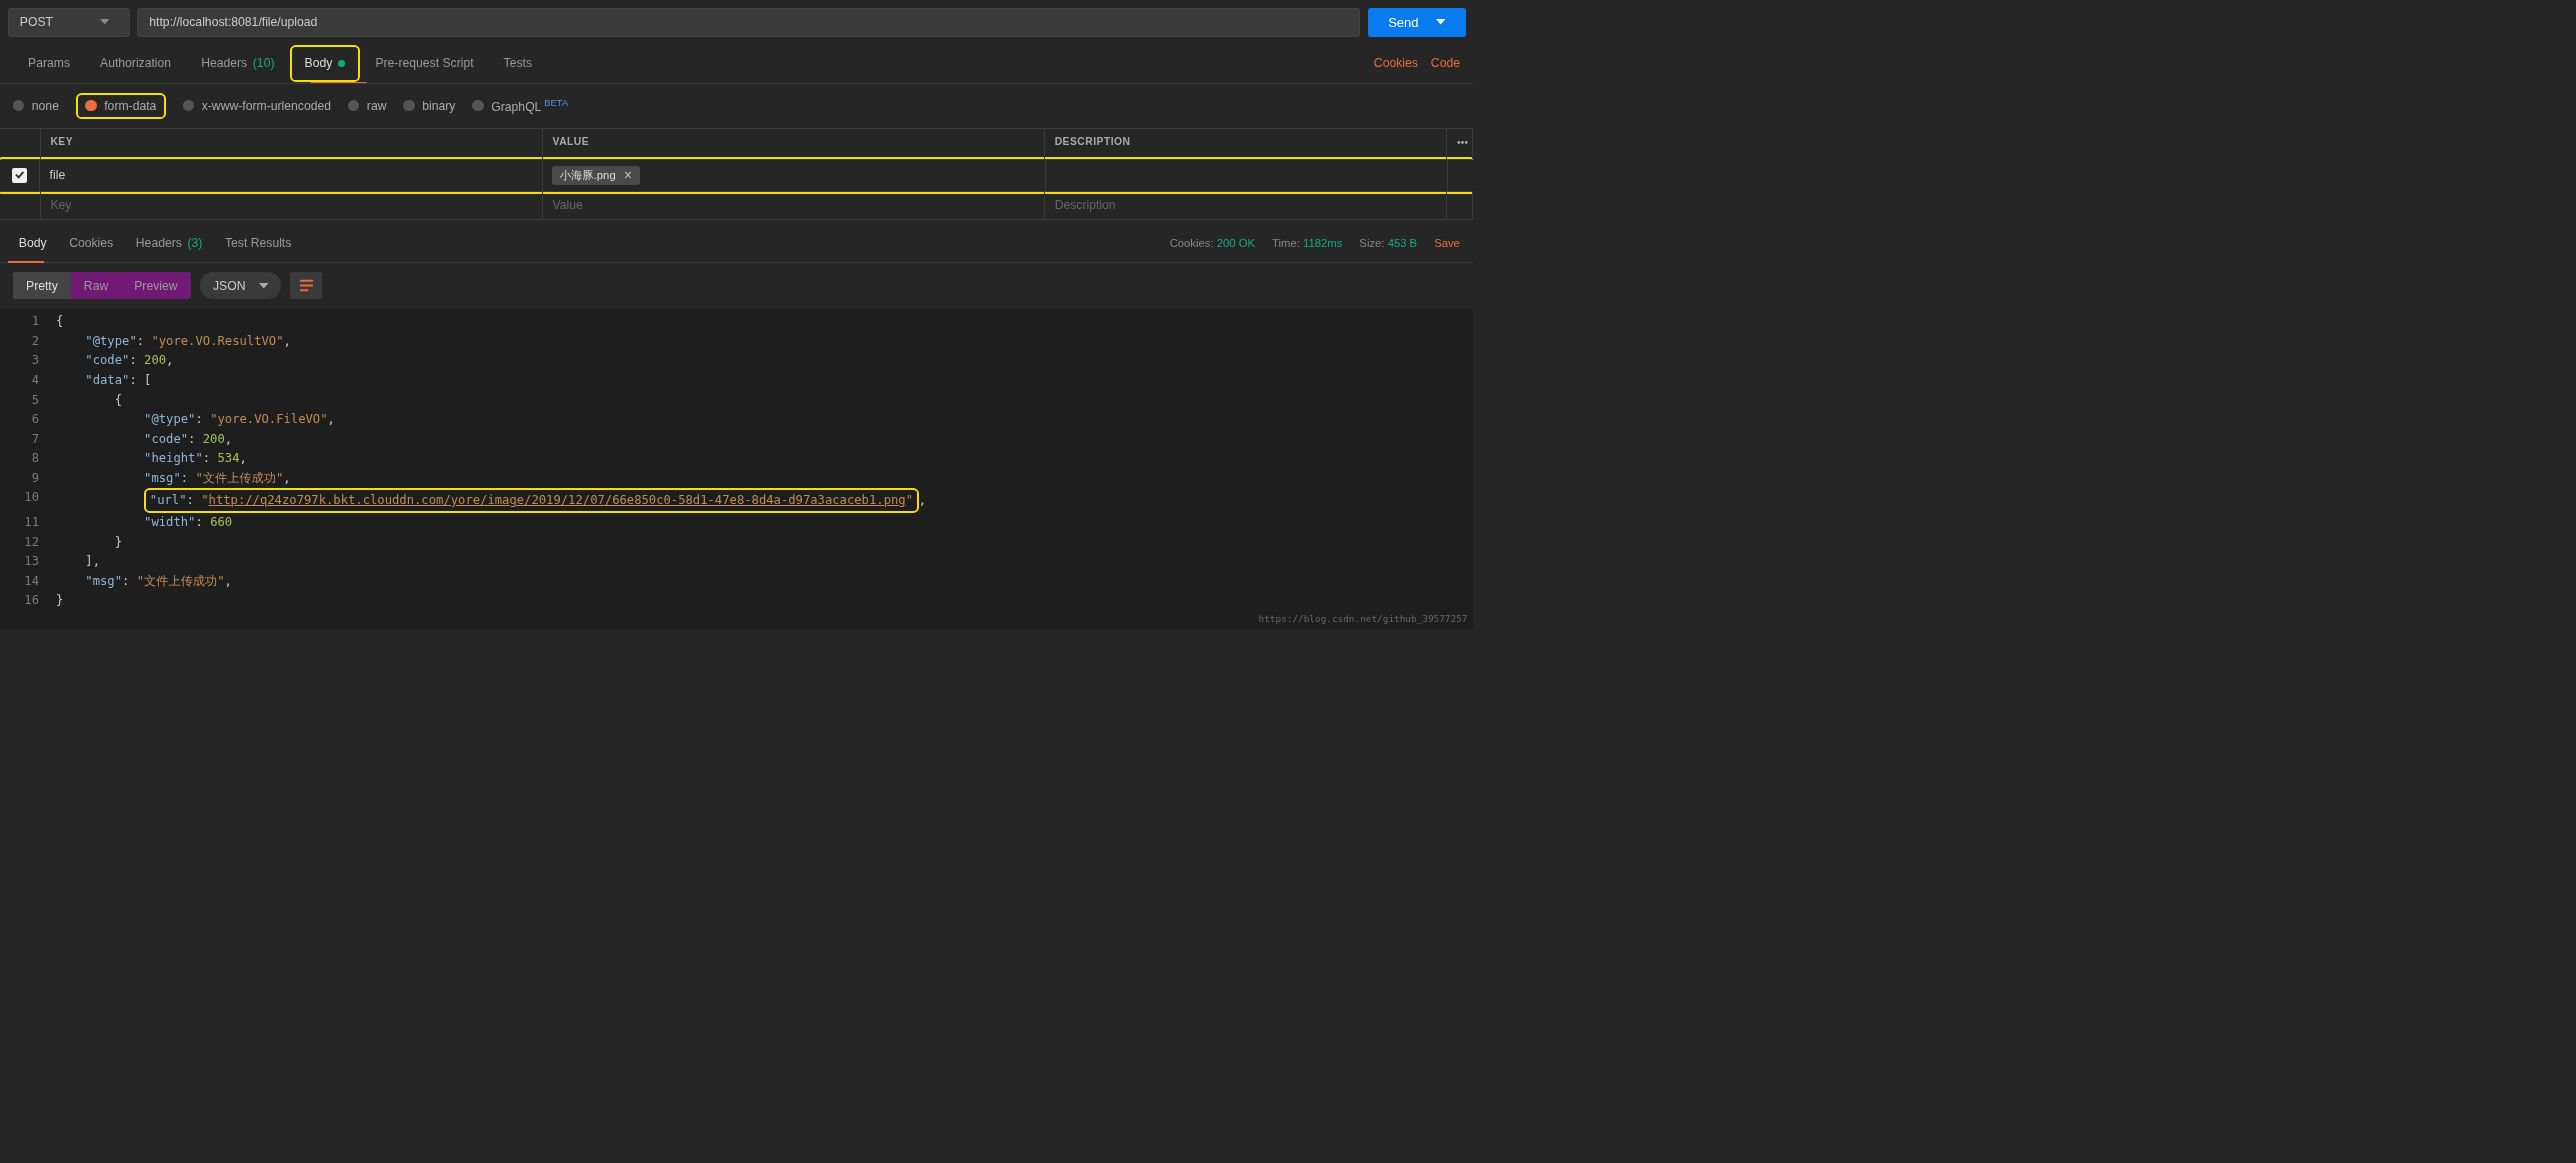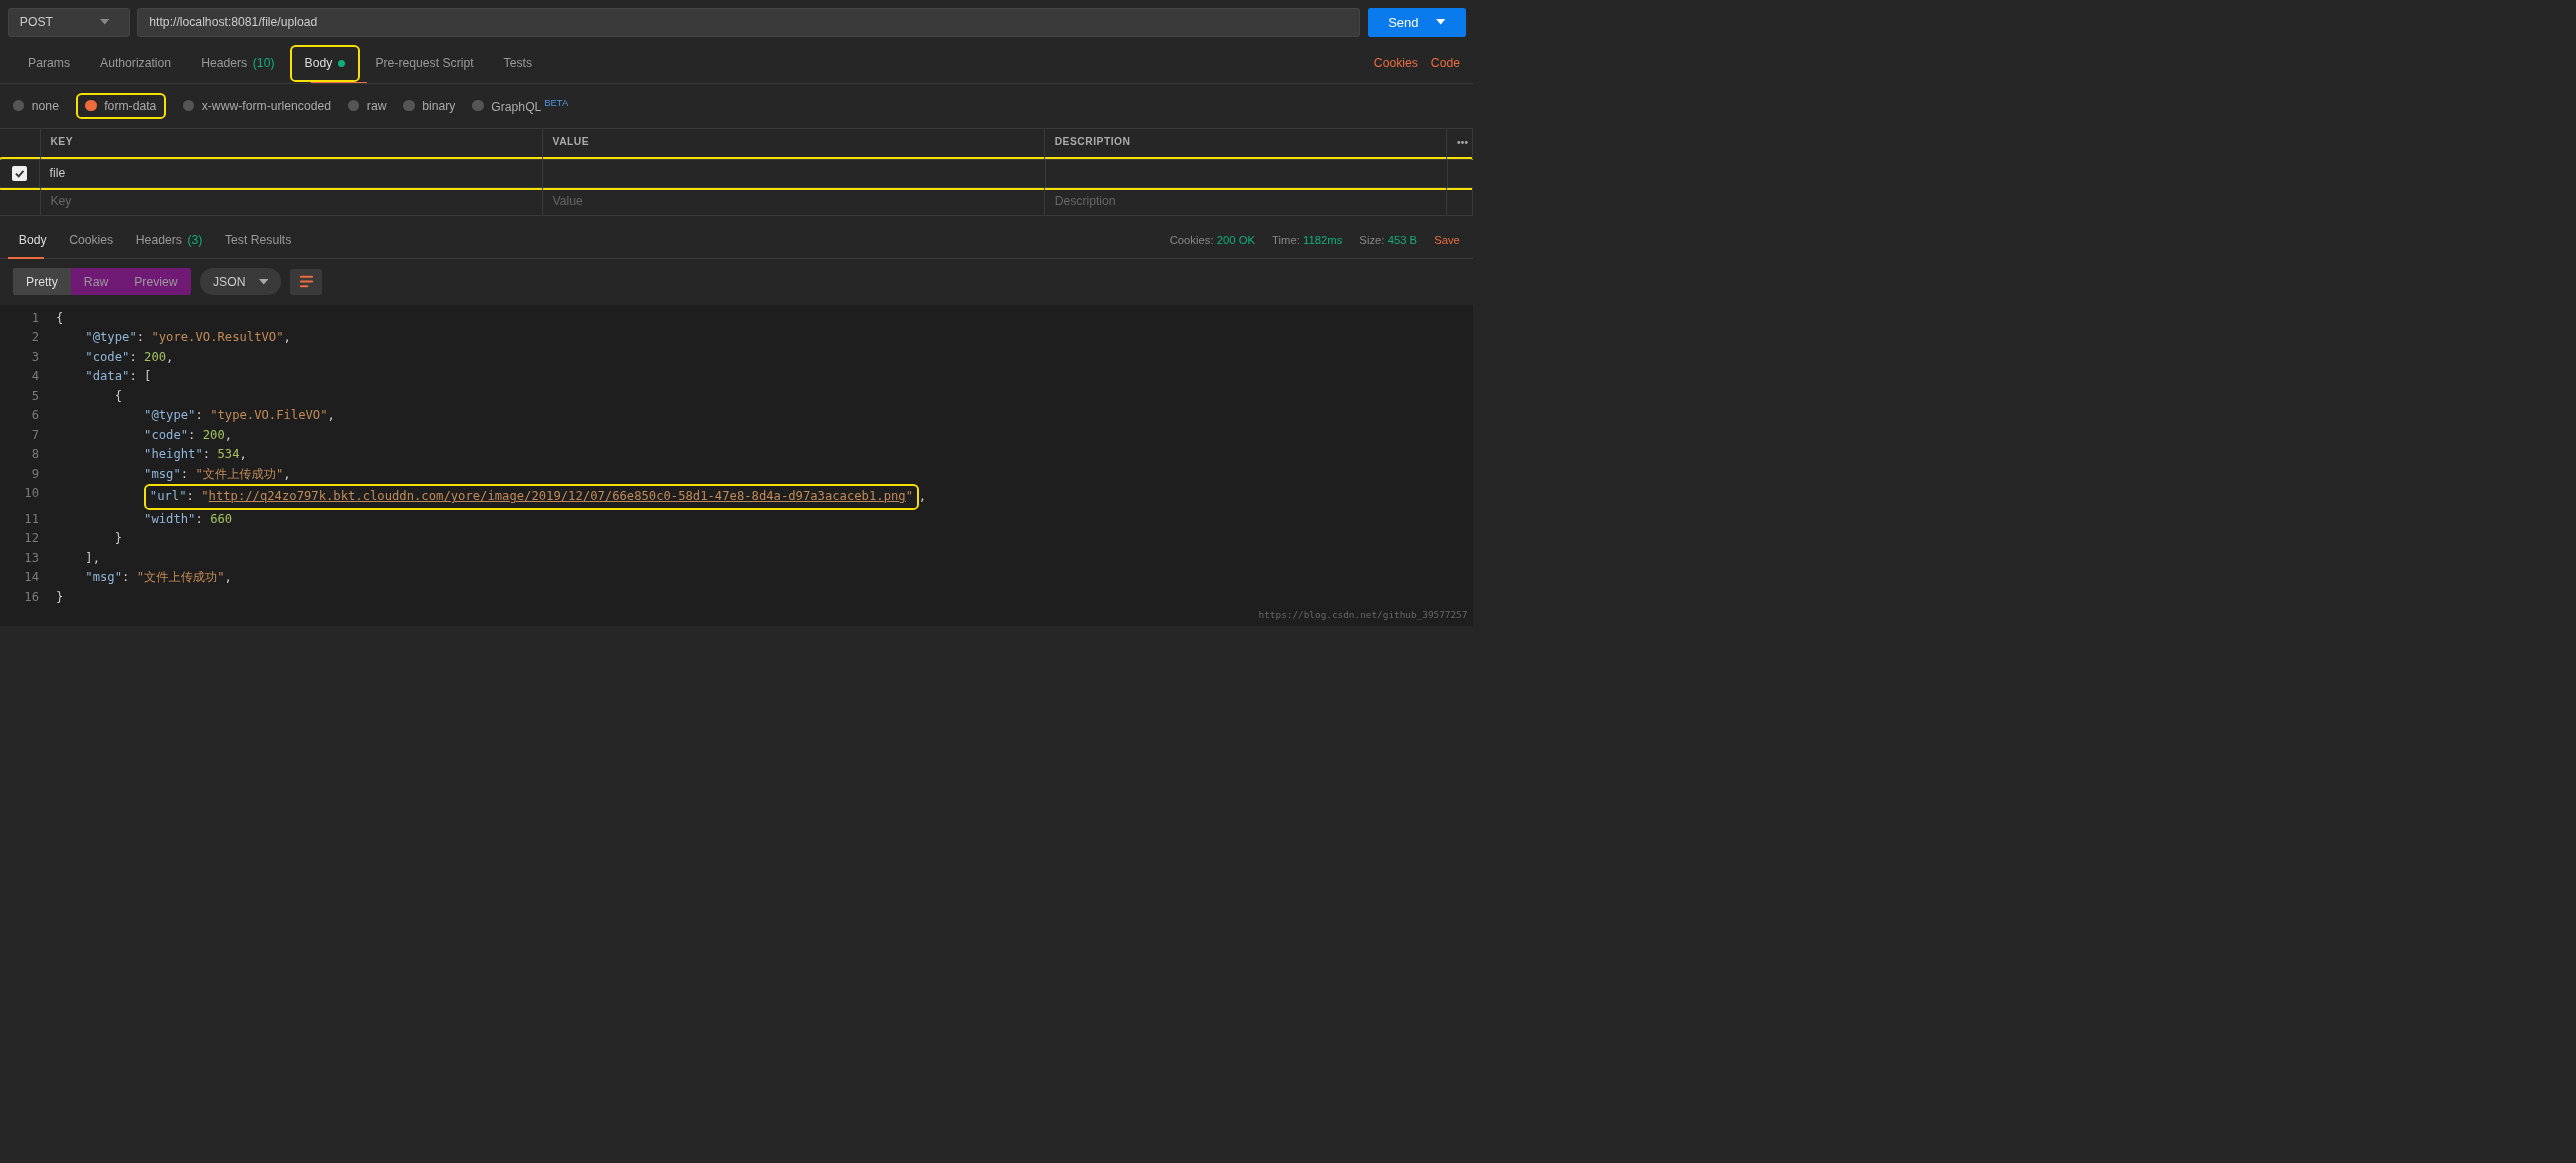--- a/index.html
+++ b/index.html
@@ -339,20 +339,26 @@
       <div class="cb-cell">
         <div class="checkbox">
           <svg viewBox="0 0 12 12">
               <path d="M2 6 L5 9 L10 3" stroke="#333" stroke-width="2" fill="none"></path>
             </svg>
         </div>
       </div>
       <div>
           <span>file</span>
         </div>
+      <div>
+        <span class="file-chip">
+          <span>小海豚.png</span>
+          <span style="cursor:pointer;color:#bbb">✕</span>
+        </span>
+      </div>
       <div></div>
       <div></div>
     </div>
   </div>
   <div class="kv-row placeholder">
     <div></div>
     <div>Key</div>
     <div>Value</div>
     <div>Description</div>
     <div></div>
@@ -417,21 +423,21 @@
   <div class="code-line">
       <div class="gutter">4</div>
       <div class="code">    <span class="tok-key">"data"</span><span class="tok-punc">: [</span></div>
     </div>
   <div class="code-line">
       <div class="gutter">5</div>
       <div class="code">        <span class="tok-punc">{</span></div>
     </div>
   <div class="code-line">
       <div class="gutter">6</div>
-      <div class="code">            <span class="tok-key">"@type"</span><span class="tok-punc">: </span><span class="tok-str">"<span>type.VO.FileVO</span>"</span><span class="tok-punc">,</span></div>
+      <div class="code">            <span class="tok-key">"@type"</span><span class="tok-punc">: </span><span class="tok-str">"<span>yore.VO.FileVO</span>"</span><span class="tok-punc">,</span></div>
     </div>
   <div class="code-line">
       <div class="gutter">7</div>
       <div class="code">            <span class="tok-key">"code"</span><span class="tok-punc">: </span><span class="tok-num">200</span><span class="tok-punc">,</span></div>
     </div>
   <div class="code-line">
       <div class="gutter">8</div>
       <div class="code">            <span class="tok-key">"height"</span><span class="tok-punc">: </span><span class="tok-num">534</span><span class="tok-punc">,</span></div>
     </div>
   <div class="code-line">

